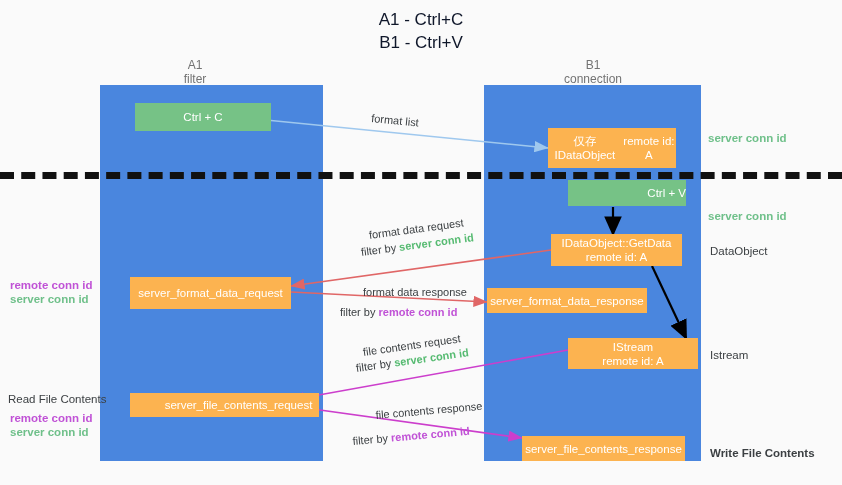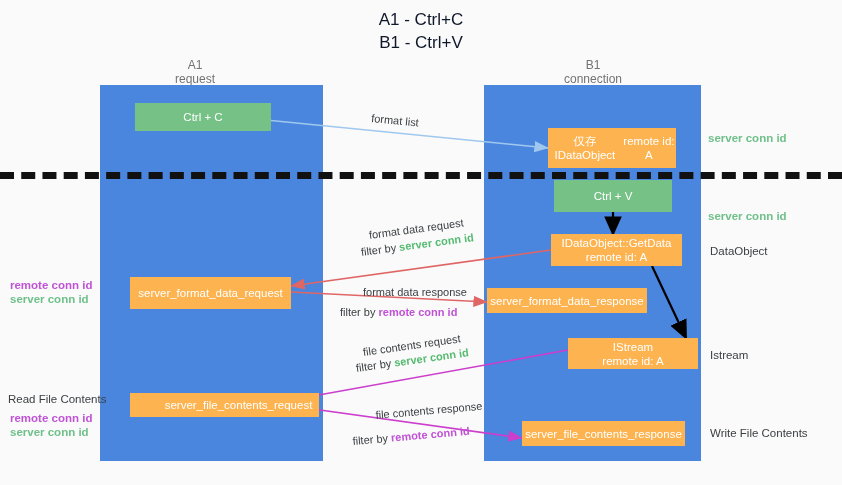--- a/index.html
+++ b/index.html
@@ -53,21 +53,21 @@
 
 <div id="stage">
 
   <div class="title">
     <div>A1 - Ctrl+C</div>
     <div>B1 - Ctrl+V</div>
   </div>
 
   <div class="panel-head" style="left:140px;top:58px;width:110px;">
     <span class="ph-main">A1</span>
-    <span class="ph-sub">request</span>
+    <span class="ph-sub">filter</span>
   </div>
   <div class="panel-head" style="left:538px;top:58px;width:110px;">
     <span class="ph-main">B1</span>
     <span class="ph-sub">connection</span>
   </div>
 
   <div class="panel" style="left:100px;top:85px;width:223px;height:376px;"></div>
   <div class="panel" style="left:484px;top:85px;width:217px;height:376px;"></div>
 
   <svg id="wires" viewBox="0 0 842 485">
@@ -105,21 +105,21 @@
 
   <div class="box green" style="left:135px;top:103px;width:136px;height:28px;">
     <span>Ctrl + C</span>
   </div>
 
   <div class="box orange" style="left:548px;top:128px;width:128px;height:40px;flex-direction:row;">
     <span>仅存IDataObject</span>
     <span>remote id: A</span>
   </div>
 
-  <div class="box green" style="left:554px;top:180px;width:118px;height:32px;">
+  <div class="box green" style="left:568px;top:180px;width:118px;height:26px;justify-content:flex-end;">
     <span>Ctrl + V</span>
   </div>
 
   <div class="box orange" style="left:551px;top:234px;width:131px;height:32px;flex-direction:column;">
     <span>IDataObject::GetData</span>
     <span>remote id: A</span>
   </div>
 
   <div class="box orange" style="left:130px;top:277px;width:161px;height:32px;">
     <span>server_format_data_request</span>
@@ -131,21 +131,21 @@
 
   <div class="box orange" style="left:568px;top:338px;width:130px;height:31px;flex-direction:column;">
     <span>IStream</span>
     <span>remote id: A</span>
   </div>
 
   <div class="box orange" style="left:130px;top:393px;width:161px;height:24px;padding-left:28px;">
     <span>server_file_contents_request</span>
   </div>
 
-  <div class="box orange" style="left:522px;top:421px;width:163px;height:25px;">
+  <div class="box orange" style="left:522px;top:436px;width:163px;height:25px;">
     <span>server_file_contents_response</span>
   </div>
 
   <div class="edge-label" style="left:372px;top:111px;transform:rotate(5.5deg);">
     <span>format list</span>
   </div>
 
   <div class="edge-label" style="left:368px;top:228px;transform:rotate(-7.5deg);">
     <span>format data request</span>
   </div>
@@ -171,21 +171,21 @@
     <span>file contents response</span>
   </div>
   <div class="edge-label" style="left:352px;top:434px;transform:rotate(-5deg);">
     <span>filter by </span><span class="m">remote conn id</span>
   </div>
 
   <div class="side-label green" style="left:708px;top:131px;">server conn id</div>
   <div class="side-label green" style="left:708px;top:209px;">server conn id</div>
   <div class="side-label plain" style="left:710px;top:244px;">DataObject</div>
   <div class="side-label plain" style="left:710px;top:348px;">Istream</div>
-  <div class="side-label plain" style="left:710px;top:426px;">Write File Contents</div>
+  <div class="side-label plain" style="left:710px;top:446px;font-weight:bold;">Write File Contents</div>
 
   <div class="side-label magenta" style="left:10px;top:278px;">remote conn id</div>
   <div class="side-label green" style="left:10px;top:292px;">server conn id</div>
 
   <div class="side-label plain" style="left:8px;top:392px;">Read File Contents</div>
   <div class="side-label magenta" style="left:10px;top:411px;">remote conn id</div>
   <div class="side-label green" style="left:10px;top:425px;">server conn id</div>
 
 </div>
 

